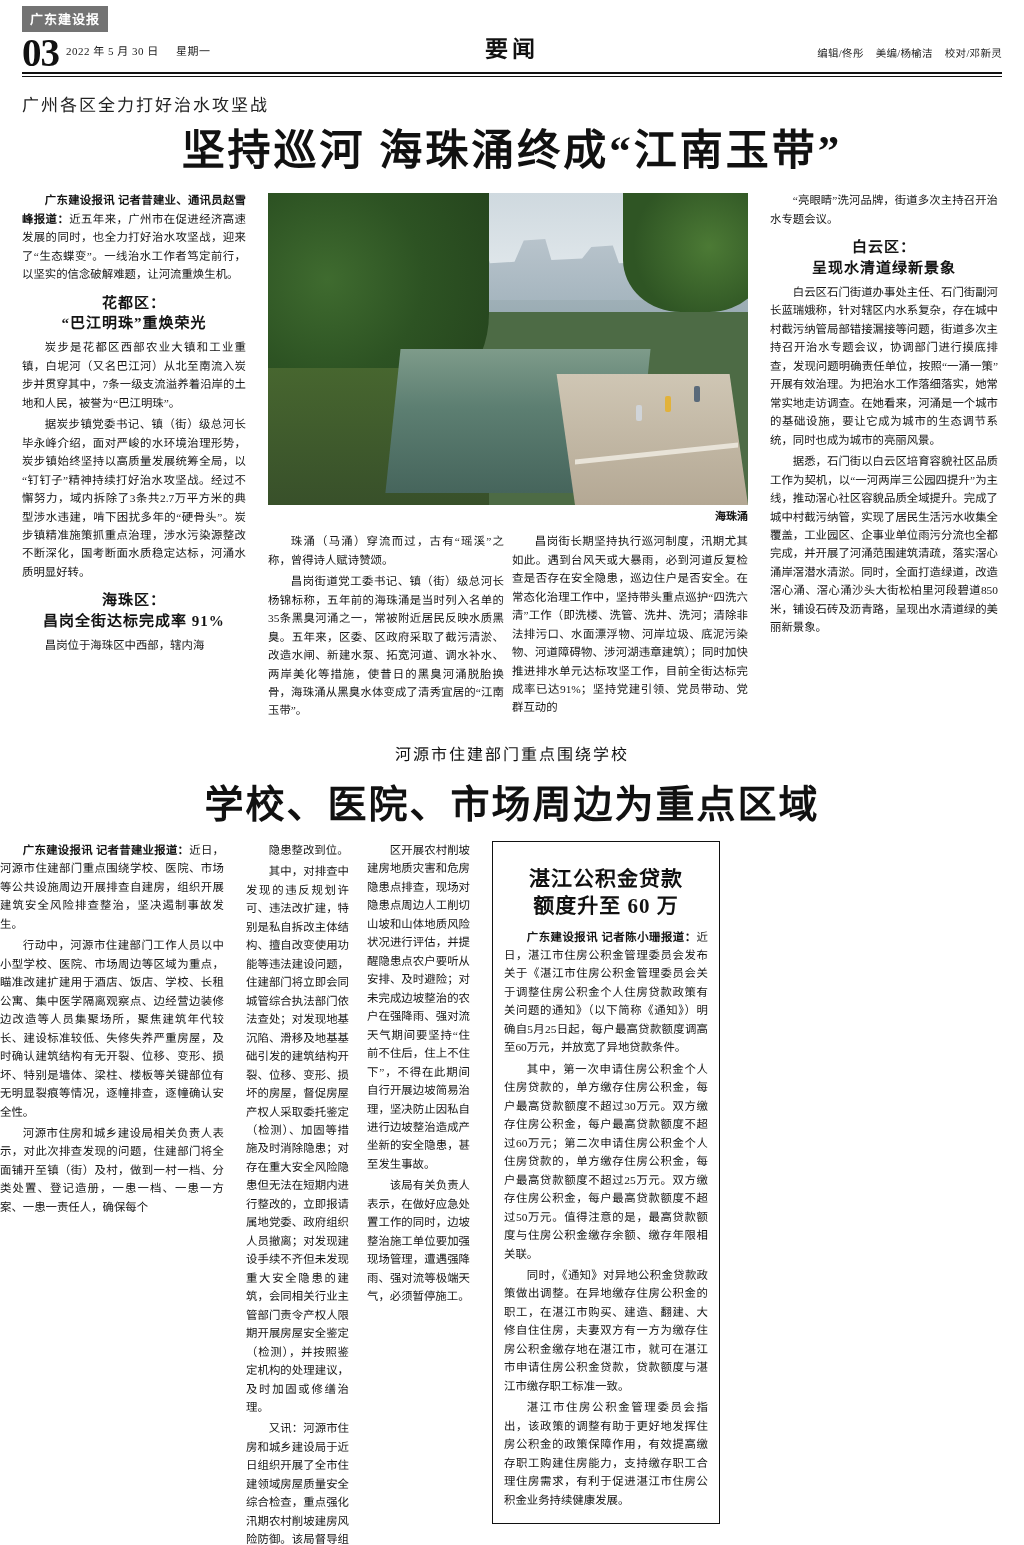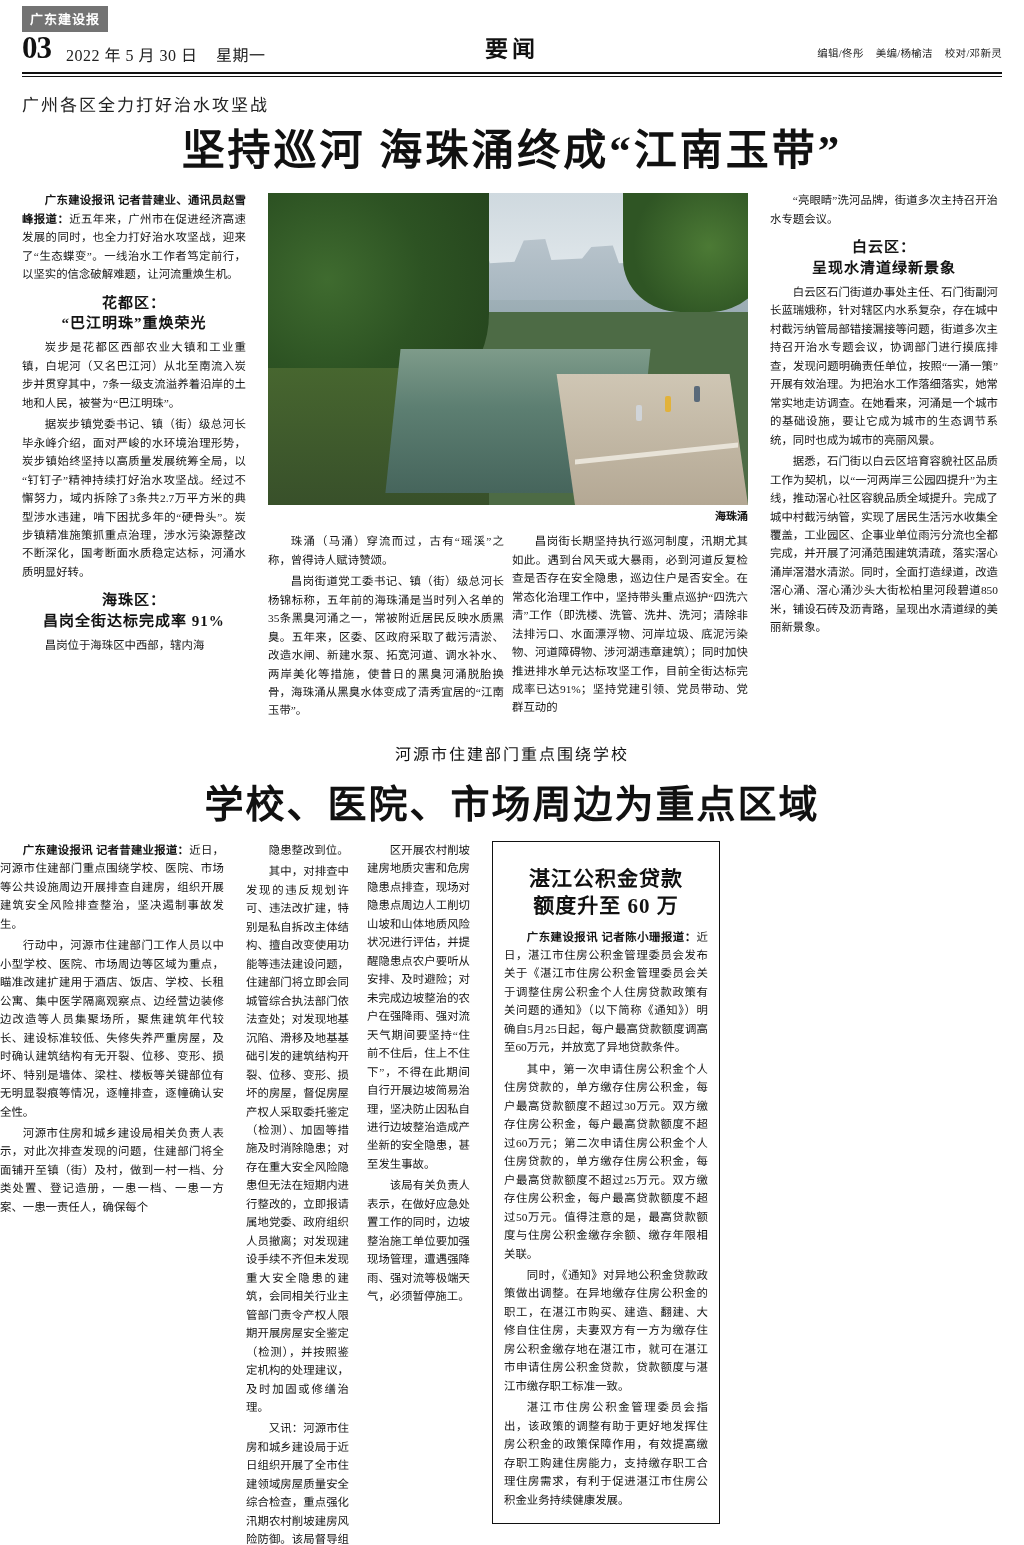--- a/index.html
+++ b/index.html
@@ -17,26 +17,26 @@
   .paper-badge{
     position:absolute;left:0;top:0;
     background:#737373;color:#fff;
     font-size:13px;letter-spacing:1px;
     padding:3px 8px 4px 8px;
     font-family:"Liberation Sans","DejaVu Sans",sans-serif;
     font-weight:bold;
   }
   .page-no{
     position:absolute;left:0;top:24px;
-    font-size:31px;font-weight:bold;letter-spacing:-1px;
+    font-size:39px;font-weight:bold;letter-spacing:-1px;
     font-family:"Liberation Serif",serif;
   }
   .issue-date{
     position:absolute;left:44px;top:36px;
-    font-size:16px;color:#222;letter-spacing:.5px;
+    font-size:11px;color:#222;letter-spacing:.5px;
   }
   .issue-date .w{margin-left:14px;}
   .section-title{
     position:absolute;left:0;right:0;top:24px;
     text-align:center;font-size:23px;font-weight:bold;letter-spacing:4px;
   }
   .credits{
     position:absolute;right:0;top:39px;
     font-size:10.5px;color:#222;letter-spacing:.3px;
   }

